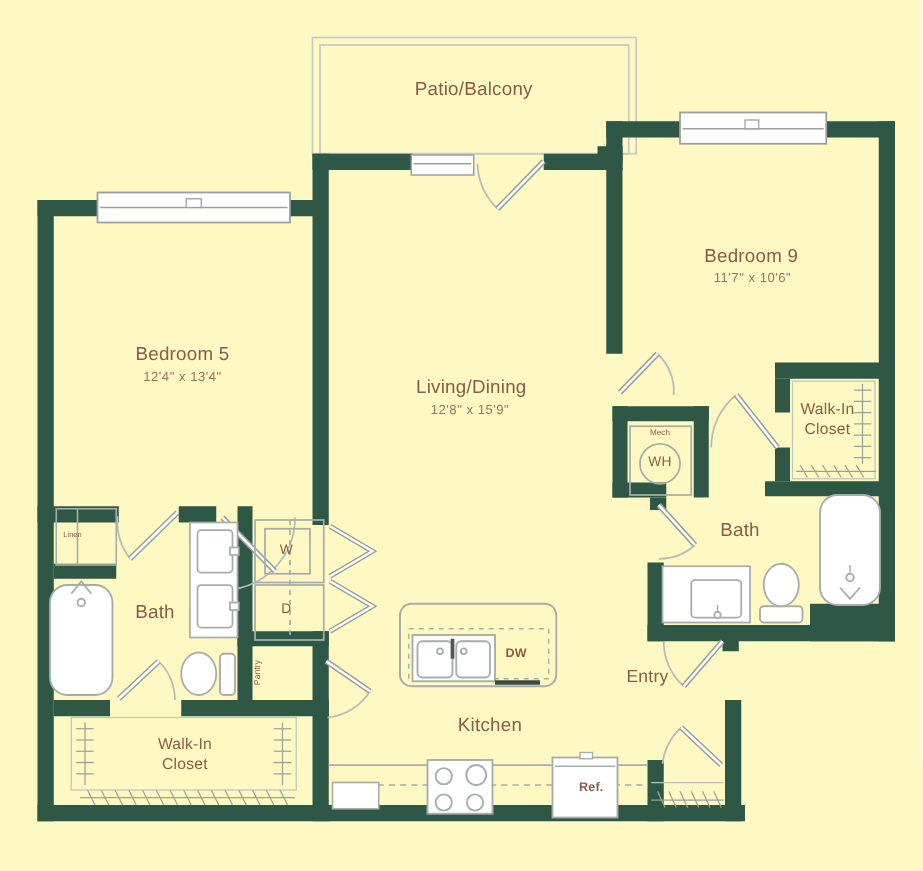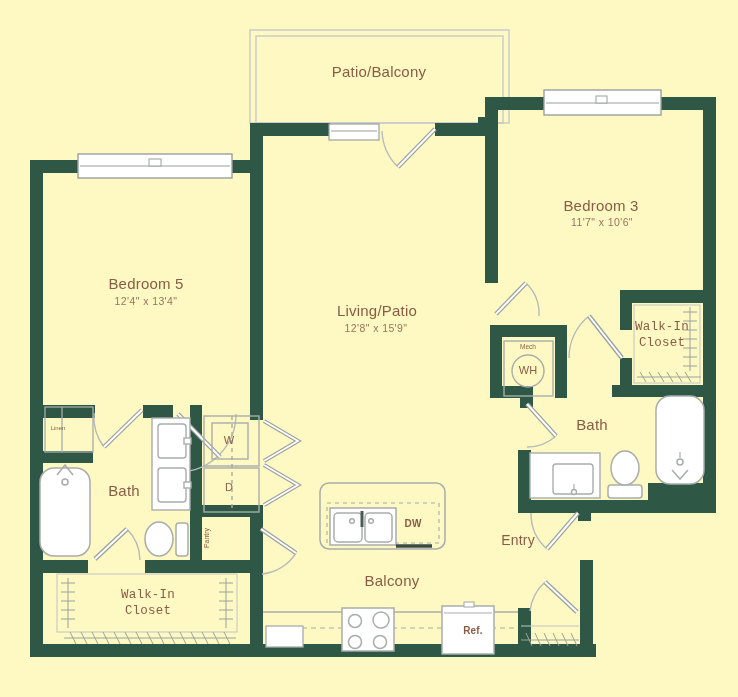--- a/index.html
+++ b/index.html
@@ -2,21 +2,21 @@
 <html><head>
 <meta charset="utf-8">
 <style>
   html,body{margin:0;padding:0;background:#ffffff;}
   #plan{position:relative;width:738px;height:697px;background:#fef9c3;overflow:hidden;
         font-family:"Liberation Sans",sans-serif;}
   #plan svg{position:absolute;left:0;top:0;}
   .lbl{position:absolute;transform:translate(-50%,-50%);color:#8a5c46;
        white-space:pre-line;text-align:center;line-height:1.25;letter-spacing:.2px;}
   .room{font-size:15px;}
-  .mid{font-size:12.5px;font-family:Liberation Mono, monospace;}
+  .mid{font-size:12.5px;}
   .dim{font-size:10.5px;color:#9b7260;letter-spacing:.4px;}
   .sm{font-size:10px;font-weight:bold;}
   .xs{font-size:6.5px;letter-spacing:0;}
   .appl{font-size:11px;color:#8a5c46;}
   .rot{transform:translate(-50%,-50%) rotate(-90deg);}
 </style>
 </head>
 <body>
 
 <div id="plan">
@@ -274,32 +274,32 @@
     <line x1="526" y1="633" x2="532" y2="646"></line>
         <line x1="535" y1="633" x2="541" y2="646"></line>
     <line x1="544" y1="633" x2="550" y2="646"></line>
         <line x1="553" y1="633" x2="559" y2="646"></line>
     <line x1="562" y1="633" x2="568" y2="646"></line>
         <line x1="571" y1="633" x2="577" y2="646"></line>
   </g>
 </svg>
 
   <div class="lbl room" style="left:379px;top:72px">Patio/Balcony</div>
-  <div class="lbl room" style="left:601px;top:206px">Bedroom 3</div>
+  <div class="lbl room" style="left:601px;top:206px">Bedroom 9</div>
   <div class="lbl dim" style="left:602px;top:223px">11'7" x 10'6"</div>
   <div class="lbl room" style="left:146px;top:284px">Bedroom 5</div>
   <div class="lbl dim" style="left:146px;top:302px">12'4" x 13'4"</div>
-  <div class="lbl room" style="left:377px;top:311px">Living/Patio</div>
+  <div class="lbl room" style="left:377px;top:311px">Living/Dining</div>
   <div class="lbl dim" style="left:376px;top:329px">12'8" x 15'9"</div>
   <div class="lbl mid" style="left:662px;top:336px">Walk-In
 Closet</div>
   <div class="lbl room" style="left:592px;top:425px">Bath</div>
   <div class="lbl room" style="left:124px;top:491px">Bath</div>
   <div class="lbl room" style="left:518px;top:541px;font-size:14px">Entry</div>
-  <div class="lbl room" style="left:392px;top:581px">Balcony</div>
+  <div class="lbl room" style="left:392px;top:581px">Kitchen</div>
   <div class="lbl mid" style="left:148px;top:604px">Walk-In
 Closet</div>
 
   <div class="lbl appl" style="left:229px;top:441px">W</div>
   <div class="lbl appl" style="left:229px;top:488px">D</div>
   <div class="lbl appl" style="left:528px;top:371px">WH</div>
   <div class="lbl xs" style="left:528px;top:347px">Mech</div>
   <div class="lbl sm" style="left:413px;top:524px">DW</div>
   <div class="lbl sm" style="left:473px;top:631px">Ref.</div>
   <div class="lbl xs rot" style="left:207px;top:538px;font-size:7px">Pantry</div>

